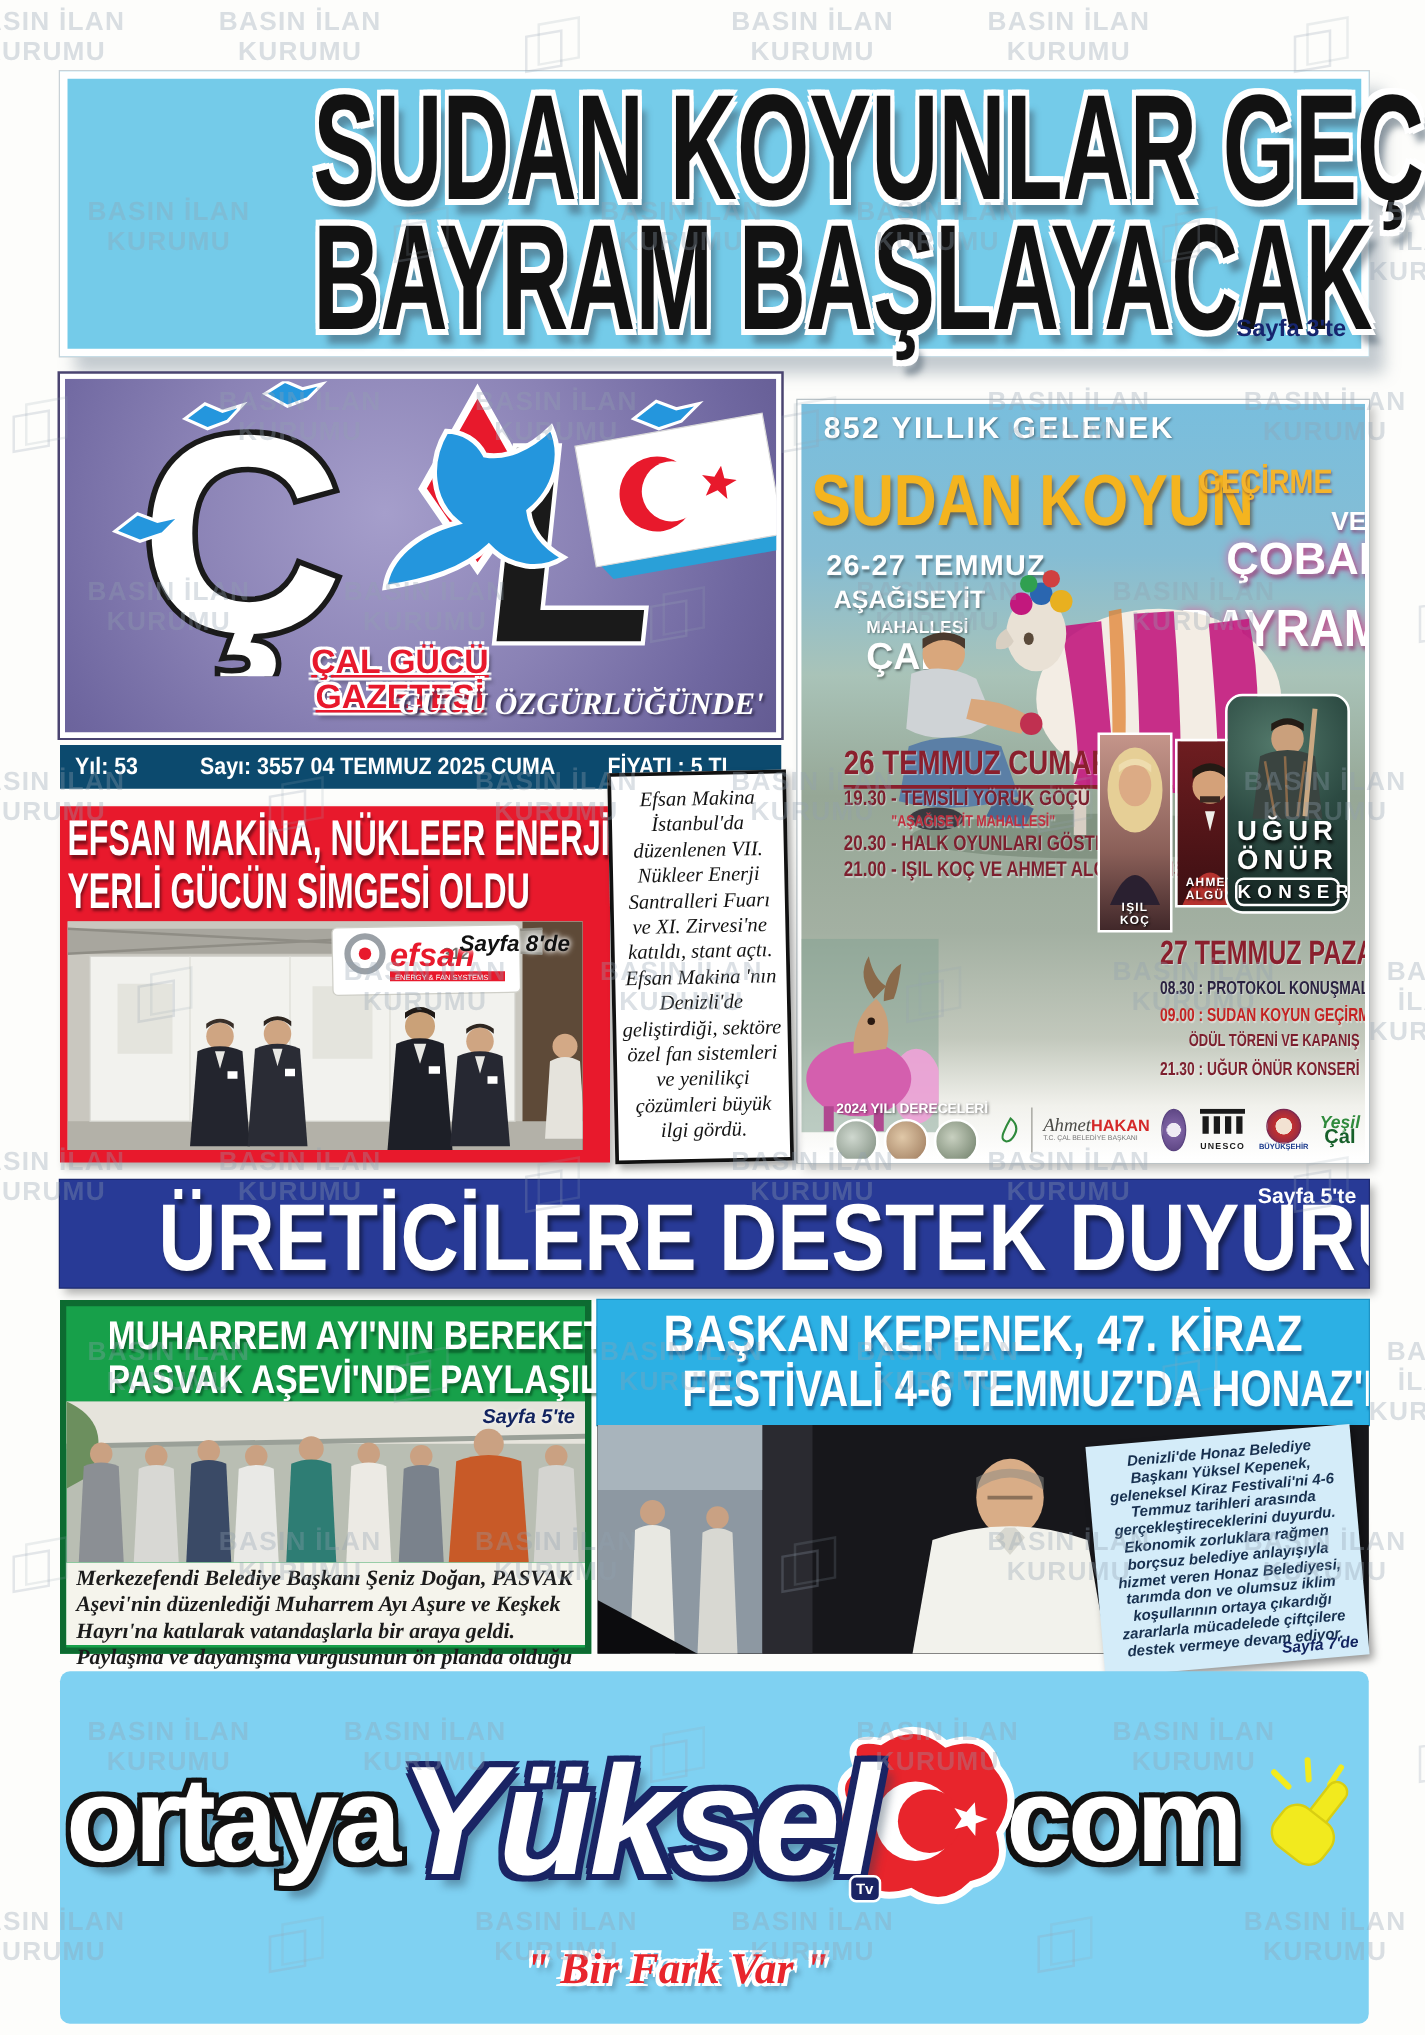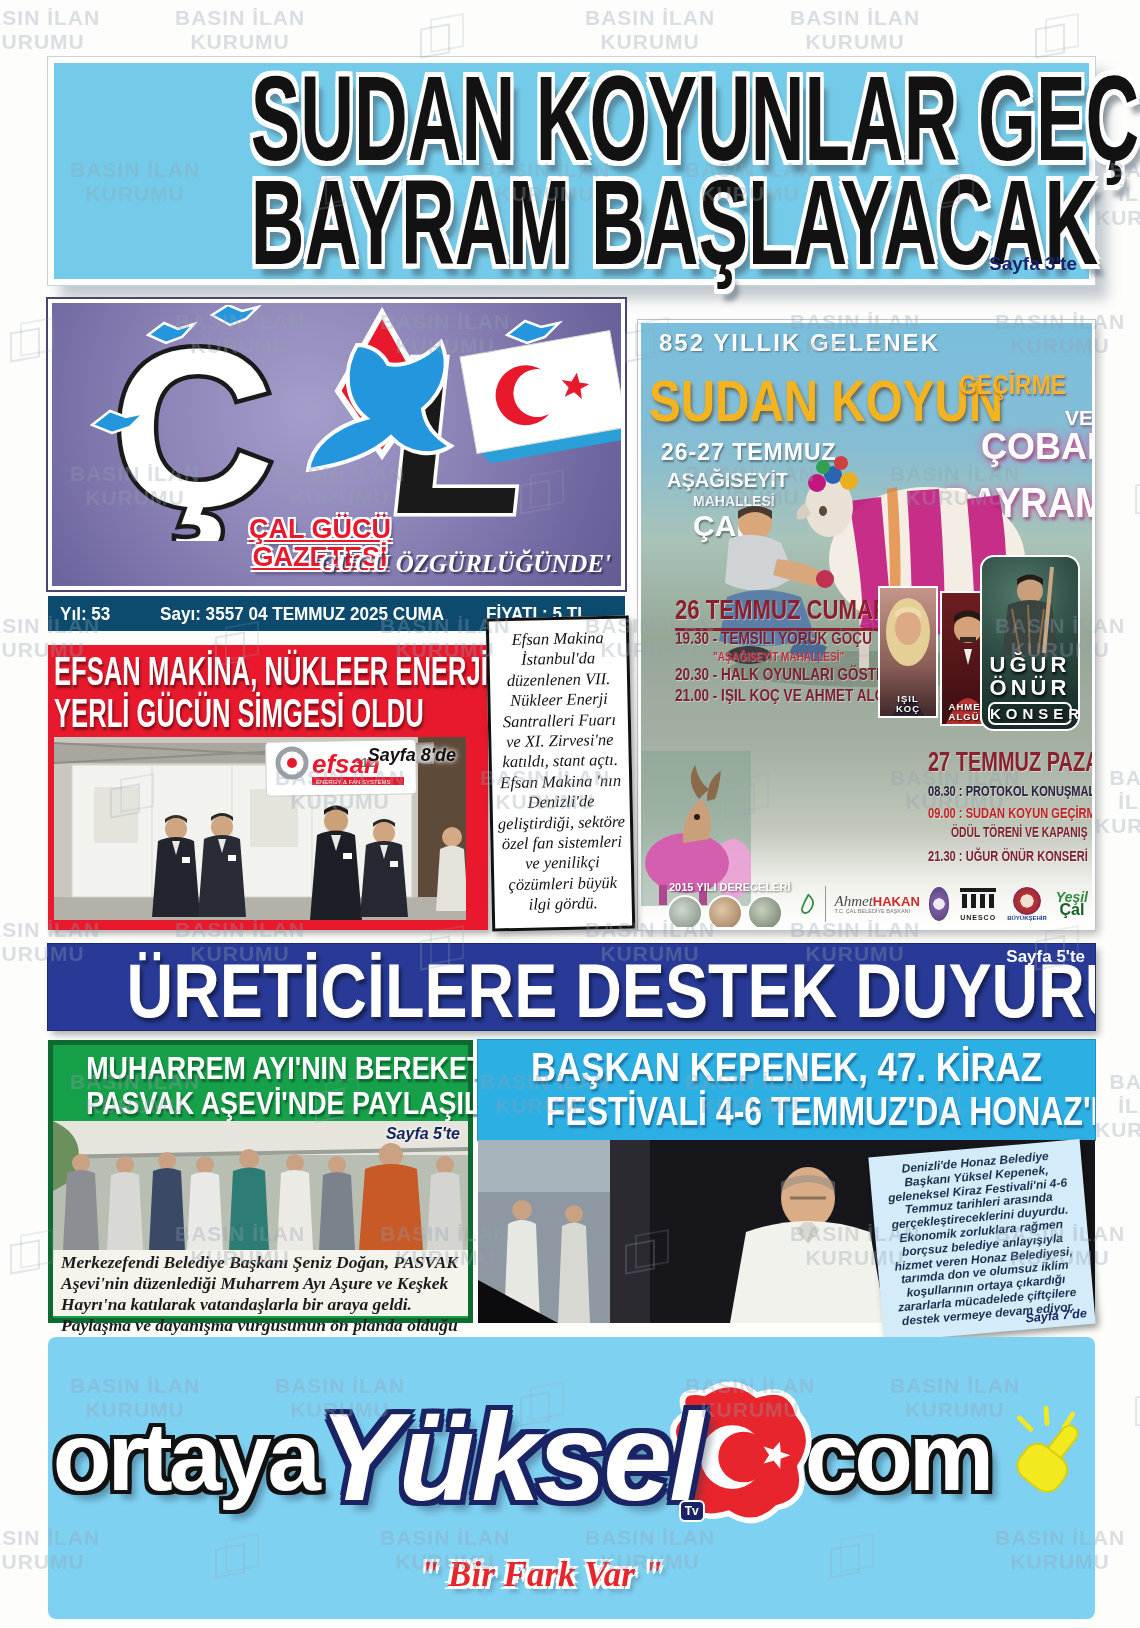--- a/index.html
+++ b/index.html
@@ -272,21 +272,21 @@
         <ellipse cx="50" cy="244" rx="22" ry="9" fill="#3a3a40"></ellipse>
       </g>
     </svg>
 
     <div class="abs po-sat-title">26 TEMMUZ CUMARTESİ</div>
     <div class="abs po-sat" style="left:34px;top:306px;font-size:17px;">19.30 - TEMSİLİ YÖRÜK GÖÇÜ</div>
     <div class="abs po-sat" style="left:72px;top:327px;font-size:12.5px;color:#c03040;">"AŞAĞISEYİT MAHALLESİ"</div>
     <div class="abs po-sat" style="left:34px;top:342px;font-size:17px;">20.30 - HALK OYUNLARI GÖSTERİSİ</div>
     <div class="abs po-sat" style="left:34px;top:363px;font-size:17px;">21.00 - IŞIL KOÇ VE AHMET ALGÜN KONSERİ</div>
 
-    <div class="abs" style="left:237px;top:263px;width:60px;height:132px;border:2px solid #fff;overflow:hidden;background:linear-gradient(180deg,#c4958a 0%,#8a5f58 60%,#41282a 100%);">
+    <div class="abs" style="left:237px;top:263px;width:60px;height:160px;border:2px solid #fff;overflow:hidden;background:linear-gradient(180deg,#c4958a 0%,#8a5f58 60%,#41282a 100%);">
       <svg viewBox="0 0 56 136" width="56" height="136">
         <ellipse cx="28" cy="44" rx="22" ry="34" fill="#e6cf96"></ellipse>
         <ellipse cx="28" cy="40" rx="13" ry="17" fill="#dcab85"></ellipse>
         <path d="M15,30 q13,-12 26,0 l0,-6 q-13,-10 -26,0 Z" fill="#eedcae"></path>
         <path d="M8,136 q20,-48 40,0 Z" fill="#2a2030"></path>
       </svg>
       <span class="po-card-label">IŞIL
 KOÇ</span>
     </div>
     <div class="abs" style="left:299px;top:268px;width:56px;height:135px;border:2px solid #fff;overflow:hidden;background:linear-gradient(180deg,#6e1d20 0%,#3c0f12 100%);">
@@ -325,21 +325,21 @@
       <ellipse cx="92" cy="118" rx="20" ry="30" fill="#f0a2d8" opacity=".9"></ellipse>
       <ellipse cx="46" cy="112" rx="42" ry="30" fill="#d45fae"></ellipse>
       <path d="M60,48 q14,14 8,40 l-26,4 q-2,-28 18,-44 Z" fill="#caa07a"></path>
       <path d="M58,48 q-14,-18 -4,-34 q4,18 14,24 Z" fill="#8a6a4a"></path>
       <path d="M66,50 q0,-22 14,-30 q-2,18 -6,28 Z" fill="#8a6a4a"></path>
       <circle cx="56" cy="66" r="3" fill="#2a1a12"></circle>
       <rect x="18" y="134" width="8" height="20" fill="#b04890"></rect>
         <rect x="58" y="136" width="8" height="18" fill="#b04890"></rect>
     </svg>
 
-    <div class="abs po-awards">2015 YILI DERECELERİ</div>
+    <div class="abs po-awards">2024 YILI DERECELERİ</div>
     <div class="po-circ" style="left:26px; background:radial-gradient(circle at 40% 40%,#cfd8cf,#7c8a7c);"></div>
     <div class="po-circ" style="left:66px; background:radial-gradient(circle at 40% 40%,#e0c8a8,#9a7658);"></div>
     <div class="po-circ" style="left:106px;background:radial-gradient(circle at 40% 40%,#c8d0c0,#6a7a64);"></div>
     <div class="logos-row">
       <svg viewBox="0 0 26 36" width="26" height="36">
         <path d="M13,2 q12,10 6,22 q-5,10 -12,10 q-8,-2 -4,-12 q4,-10 10,-20 Z" fill="none" stroke="#2f8a3c" stroke-width="3"></path>
       </svg>
       <div style="width:1px;height:36px;background:#9a9a94;"></div>
       <div style="line-height:1;">
         <span style="font-family:'Liberation Serif',serif;font-style:italic;font-size:15px;color:#4a4a46;">Ahmet</span><span style="font-size:13px;font-weight:bold;color:#d42828;">HAKAN</span>

